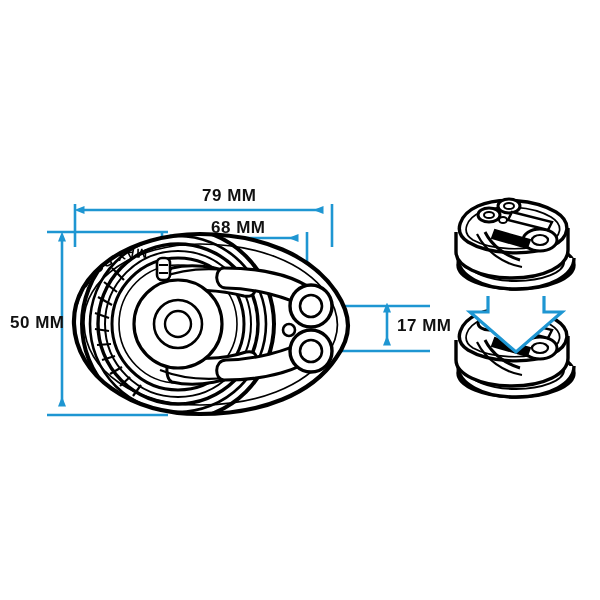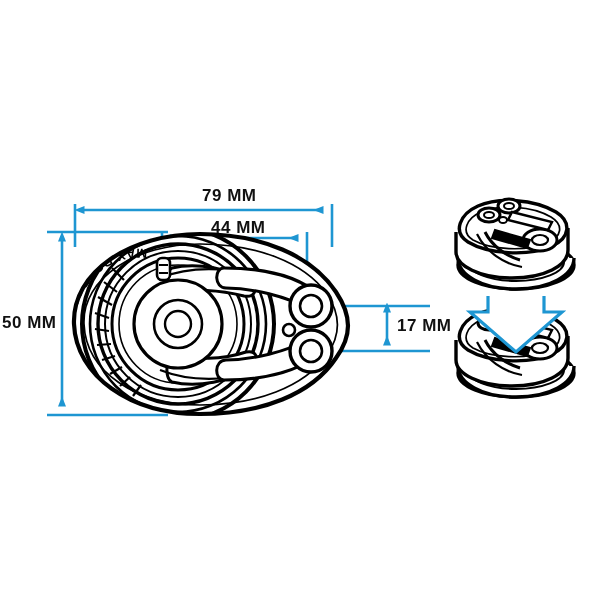--- a/index.html
+++ b/index.html
@@ -26,21 +26,21 @@
     position: absolute;
     font-family: "Liberation Sans", sans-serif;
     font-weight: bold;
     font-size: 17px;
     letter-spacing: 0.5px;
     color: #111111;
     white-space: nowrap;
   }
   #lbl-79 { left: 176px; top: 186px; margin-left: 26px; }
   #lbl-44 { left: 211px; top: 218px; }
-  #lbl-50 { left: 2px;   top: 313px; }
+  #lbl-50 { left: 10px;   top: 313px; }
   #lbl-16 { left: 397px; top: 316px; }
 </style>
 </head>
 <body>
 
 <div id="stage">
 
   <svg id="drawing" viewBox="0 0 600 600" xmlns="http://www.w3.org/2000/svg">
 
     <defs>
@@ -240,19 +240,19 @@
       <path d="M 485,340 C 492,354 506,364 520,368" fill="none" stroke="#000000" stroke-width="3"></path>
       <path d="M 477,342 C 486,360 504,372 522,375" fill="none" stroke="#000000" stroke-width="2.2"></path>
     </g>
 
     <path d="M 488,296 L 488,312 L 470,312 L 516,352 L 562,312 L 544,312 L 544,296" fill="#ffffff" stroke="#1e96d2" stroke-width="3.2" stroke-linejoin="miter"></path>
 
   </svg>
 
   <div class="dim-label" id="lbl-79">79 MM</div>
 
-  <div class="dim-label" id="lbl-44">44 MM</div>
+  <div class="dim-label" id="lbl-44">68 MM</div>
 
   <div class="dim-label" id="lbl-50">50 MM</div>
 
   <div class="dim-label" id="lbl-16">17 MM</div>
 
 </div>
 
 </body></html>

